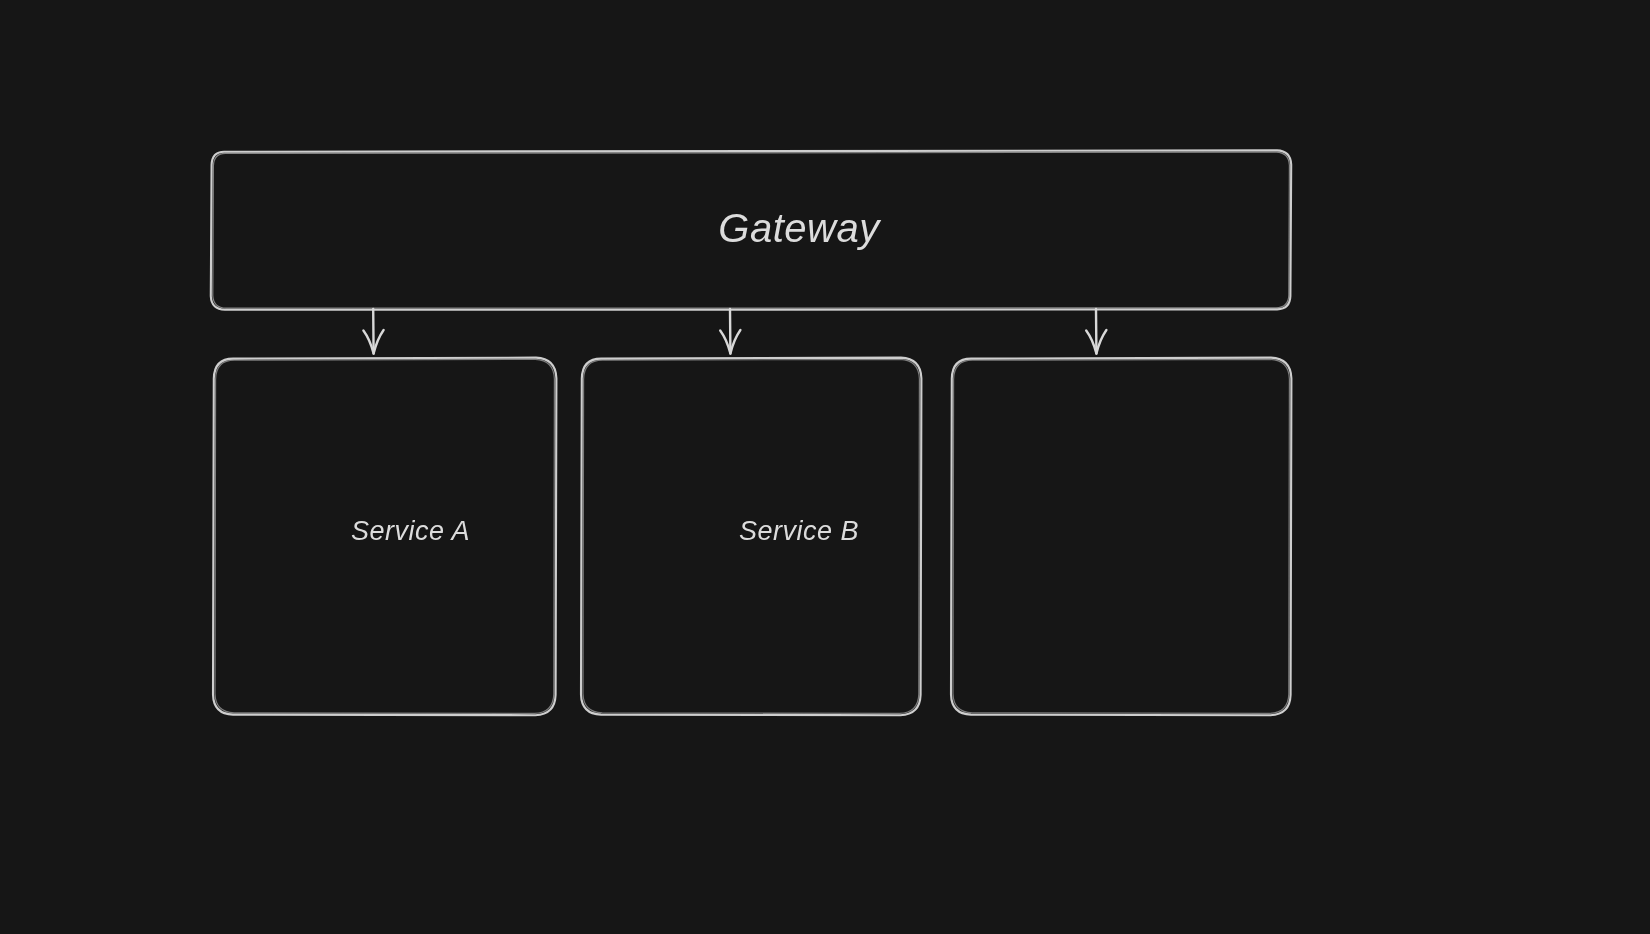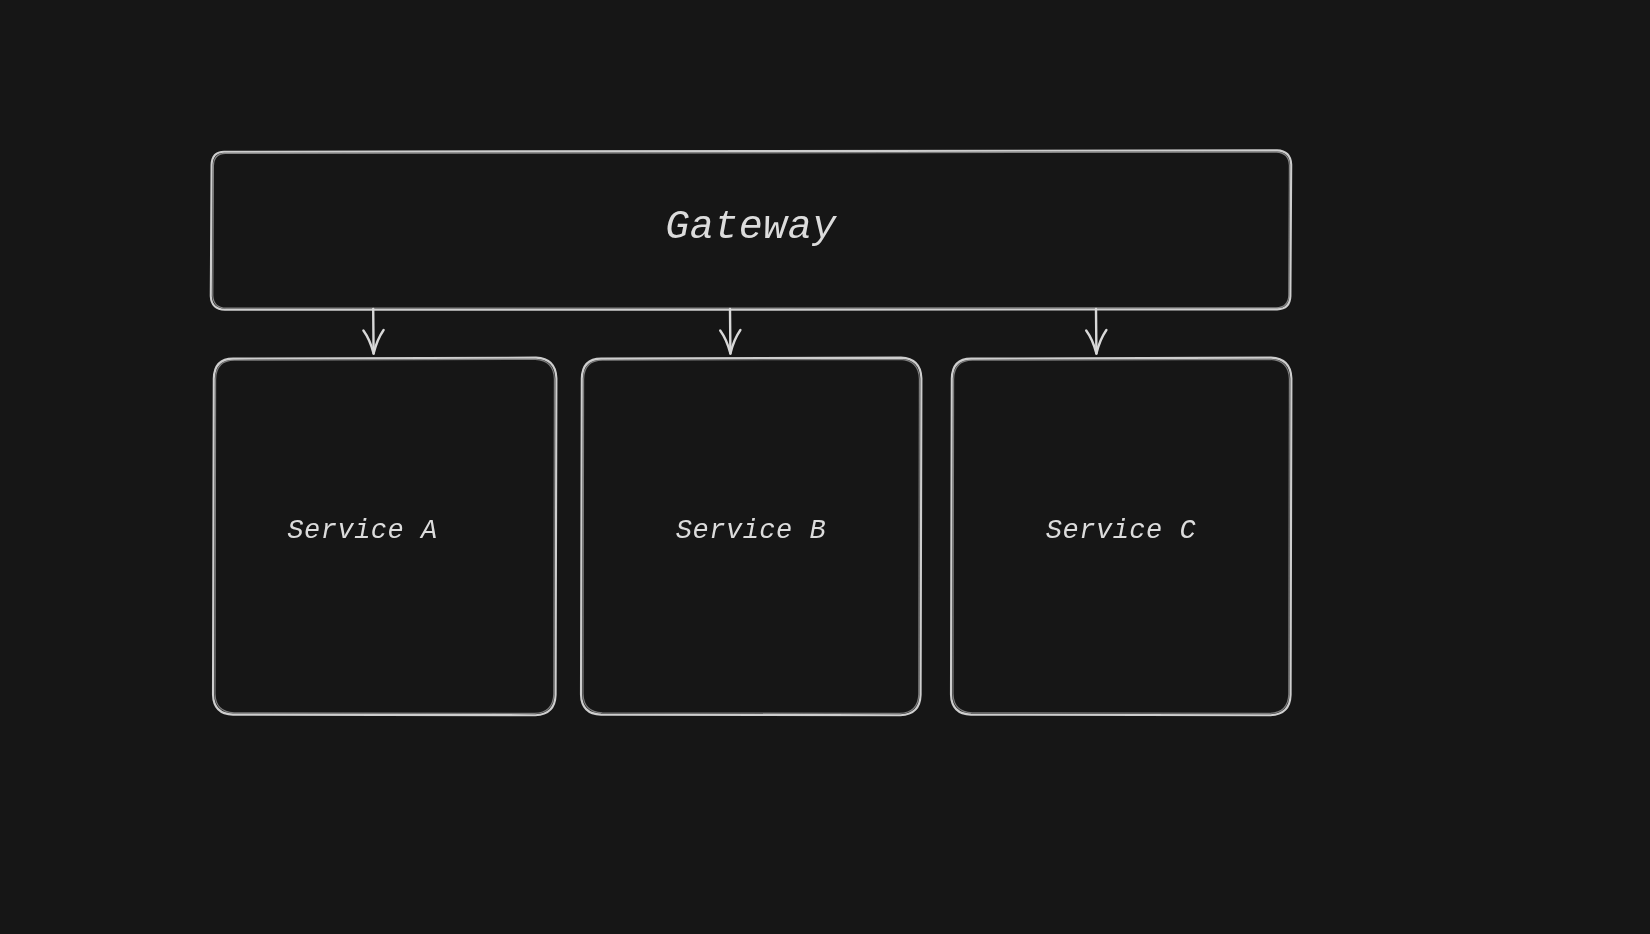--- a/index.html
+++ b/index.html
@@ -23,27 +23,28 @@
   #sketch-layer {
     position: absolute;
     top: 0;
     left: 0;
     width: 1650px;
     height: 934px;
   }
   .node-label {
     position: absolute;
     color: #dcdcdc;
-    font-family: Liberation Mono, monospace;
+    font-family: Liberation Sans, sans-serif;
     font-style: italic;
     font-weight: 400;
     white-space: nowrap;
     letter-spacing: 0.5px;
     text-align: center;
     user-select: none;
+    padding-left: 48px;
   }
   .gateway-label {
     font-size: 40px;
     line-height: 40px;
   }
   .service-label {
     font-size: 27px;
     line-height: 27px;
   }
   .hitbox {
@@ -113,20 +114,19 @@
     </g>
 
   </svg>
 
   <div class="node-label gateway-label" style="left:0; top:208px; width:1502px;">Gateway</div>
 
   <div class="node-label service-label" style="left:213px; top:518px; width:299px;">Service A</div>
 
   <div class="node-label service-label" style="left:581px; top:518px; width:340px;">Service B</div>
 
-  <div class="node-label service-label" style="left:951px; top:518px; width:340px;">Service C</div>
 
   <div class="hitbox" style="left:211px; top:151px; width:1080px; height:159px;"></div>
   <div class="hitbox" style="left:213px; top:358px; width:343px; height:357px;"></div>
   <div class="hitbox" style="left:581px; top:358px; width:340px; height:357px;"></div>
   <div class="hitbox" style="left:951px; top:358px; width:340px; height:357px;"></div>
 
 </div>
 
 </body></html>

